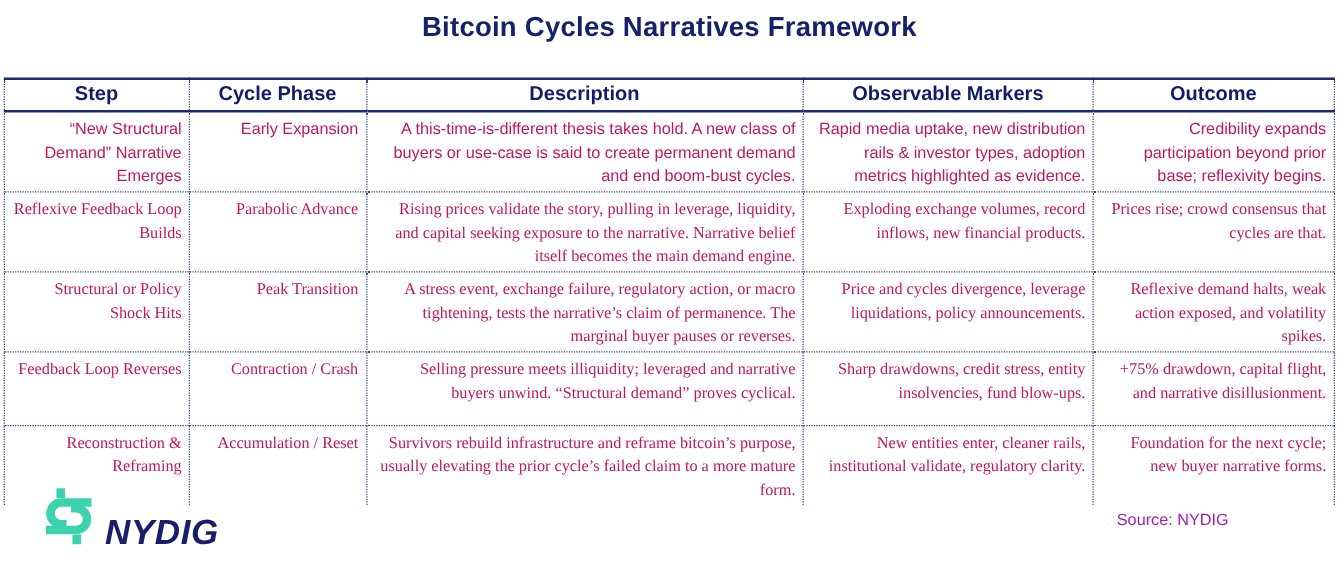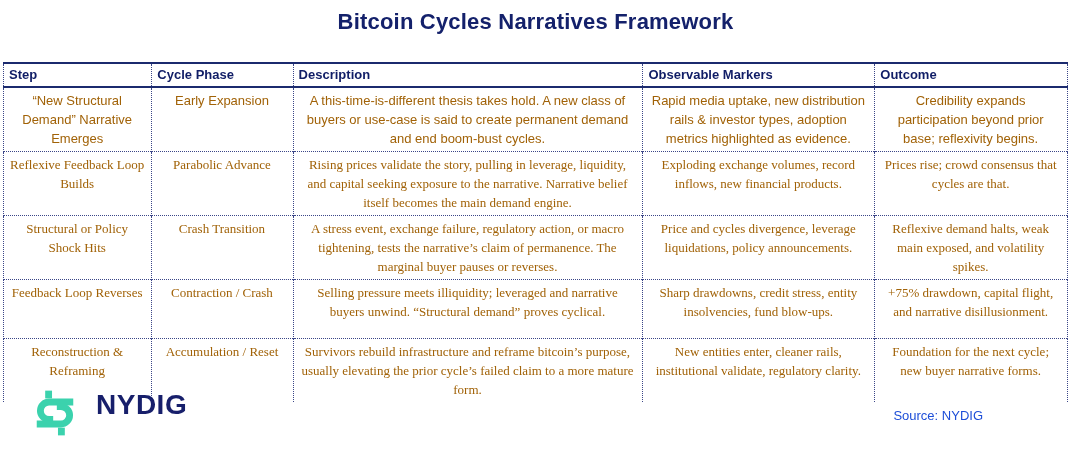--- a/index.html
+++ b/index.html
@@ -29,36 +29,36 @@
     border-collapse: collapse;
     table-layout: fixed;
     width: 1065px;
     margin: 27px auto 0 auto;
     border-top: 2px solid #1b2a6e;
   }
   table.framework th {
     border-bottom: 2px solid #1b2a6e;
     border-left: 1px dotted #3a4587;
     border-right: 1px dotted #3a4587;
-    text-align: left;
+    text-align: center;
     vertical-align: top;
-    font-size: 13px;
+    font-size: 16px;
     font-weight: 700;
     color: #101d66;
     padding: 3px 6px 3px 5px;
     height: 16px;
   }
   table.framework td {
     border-left: 1px dotted #3a4587;
     border-right: 1px dotted #3a4587;
-    text-align: center;
+    text-align: right;
     vertical-align: top;
     font-size: 13px;
     font-weight: 400;
-    color: #a16207;
+    color: #be185d;
     line-height: 19px;
     padding: 3px 6px 3px 5px;
   }
   table.framework tbody tr { height: 59px; }
   table.framework tbody tr + tr td { border-top: 1px dotted #3a4587; font-family: Liberation Serif, serif; }
   table.framework th:nth-child(1), table.framework td:nth-child(1) { width: 13.6%; }
   table.framework th:nth-child(2), table.framework td:nth-child(2) { width: 12.9%; }
   table.framework th:nth-child(3), table.framework td:nth-child(3) { width: 33.6%; }
   table.framework th:nth-child(4), table.framework td:nth-child(4) { width: 21.9%; }
   table.framework th:nth-child(5), table.framework td:nth-child(5) { width: 18.0%; }
@@ -69,32 +69,33 @@
     bottom: 0;
     height: 62px;
     display: flex;
     align-items: center;
     justify-content: space-between;
     padding: 0 88px 6px 34px;
     box-sizing: border-box;
   }
   .logo {
     display: flex;
-    align-items: flex-start;
-    gap: 20px;
+    align-items: flex-end;
+    gap: 8px;
+    font-style: italic;
   }
   .logo-text {
     font-size: 28px;
     font-weight: 700;
     letter-spacing: 0.5px;
     color: #171f6b;
   }
   .source-note {
     font-size: 13px;
-    color: #1d4ed8;
+    color: #a21caf;
   }
 </style>
 </head>
 <body>
 
 <div class="page">
 
   <h1 class="page-title">Bitcoin Cycles Narratives Framework</h1>
 
   <table class="framework">
@@ -117,24 +118,24 @@
         </tr>
         <tr>
           <td>Reflexive Feedback Loop Builds</td>
           <td>Parabolic Advance</td>
           <td>Rising prices validate the story, pulling in leverage, liquidity, and capital seeking exposure to the narrative. Narrative belief itself becomes the main demand engine.</td>
           <td>Exploding exchange volumes, record inflows, new financial products.</td>
           <td>Prices rise; crowd consensus that cycles are that.</td>
         </tr>
         <tr>
           <td>Structural or Policy Shock Hits</td>
-          <td>Crash Transition</td>
+          <td>Peak Transition</td>
           <td>A stress event, exchange failure, regulatory action, or macro tightening, tests the narrative’s claim of permanence. The marginal buyer pauses or reverses.</td>
           <td>Price and cycles divergence, leverage liquidations, policy announcements.</td>
-          <td>Reflexive demand halts, weak main exposed, and volatility spikes.</td>
+          <td>Reflexive demand halts, weak action exposed, and volatility spikes.</td>
         </tr>
         <tr>
           <td>Feedback Loop Reverses</td>
           <td>Contraction / Crash</td>
           <td>Selling pressure meets illiquidity; leveraged and narrative buyers unwind. “Structural demand” proves cyclical.</td>
           <td>Sharp drawdowns, credit stress, entity insolvencies, fund blow-ups.</td>
           <td>+75% drawdown, capital flight, and narrative disillusionment.</td>
         </tr>
         <tr>
           <td>Reconstruction &amp; Reframing</td>

